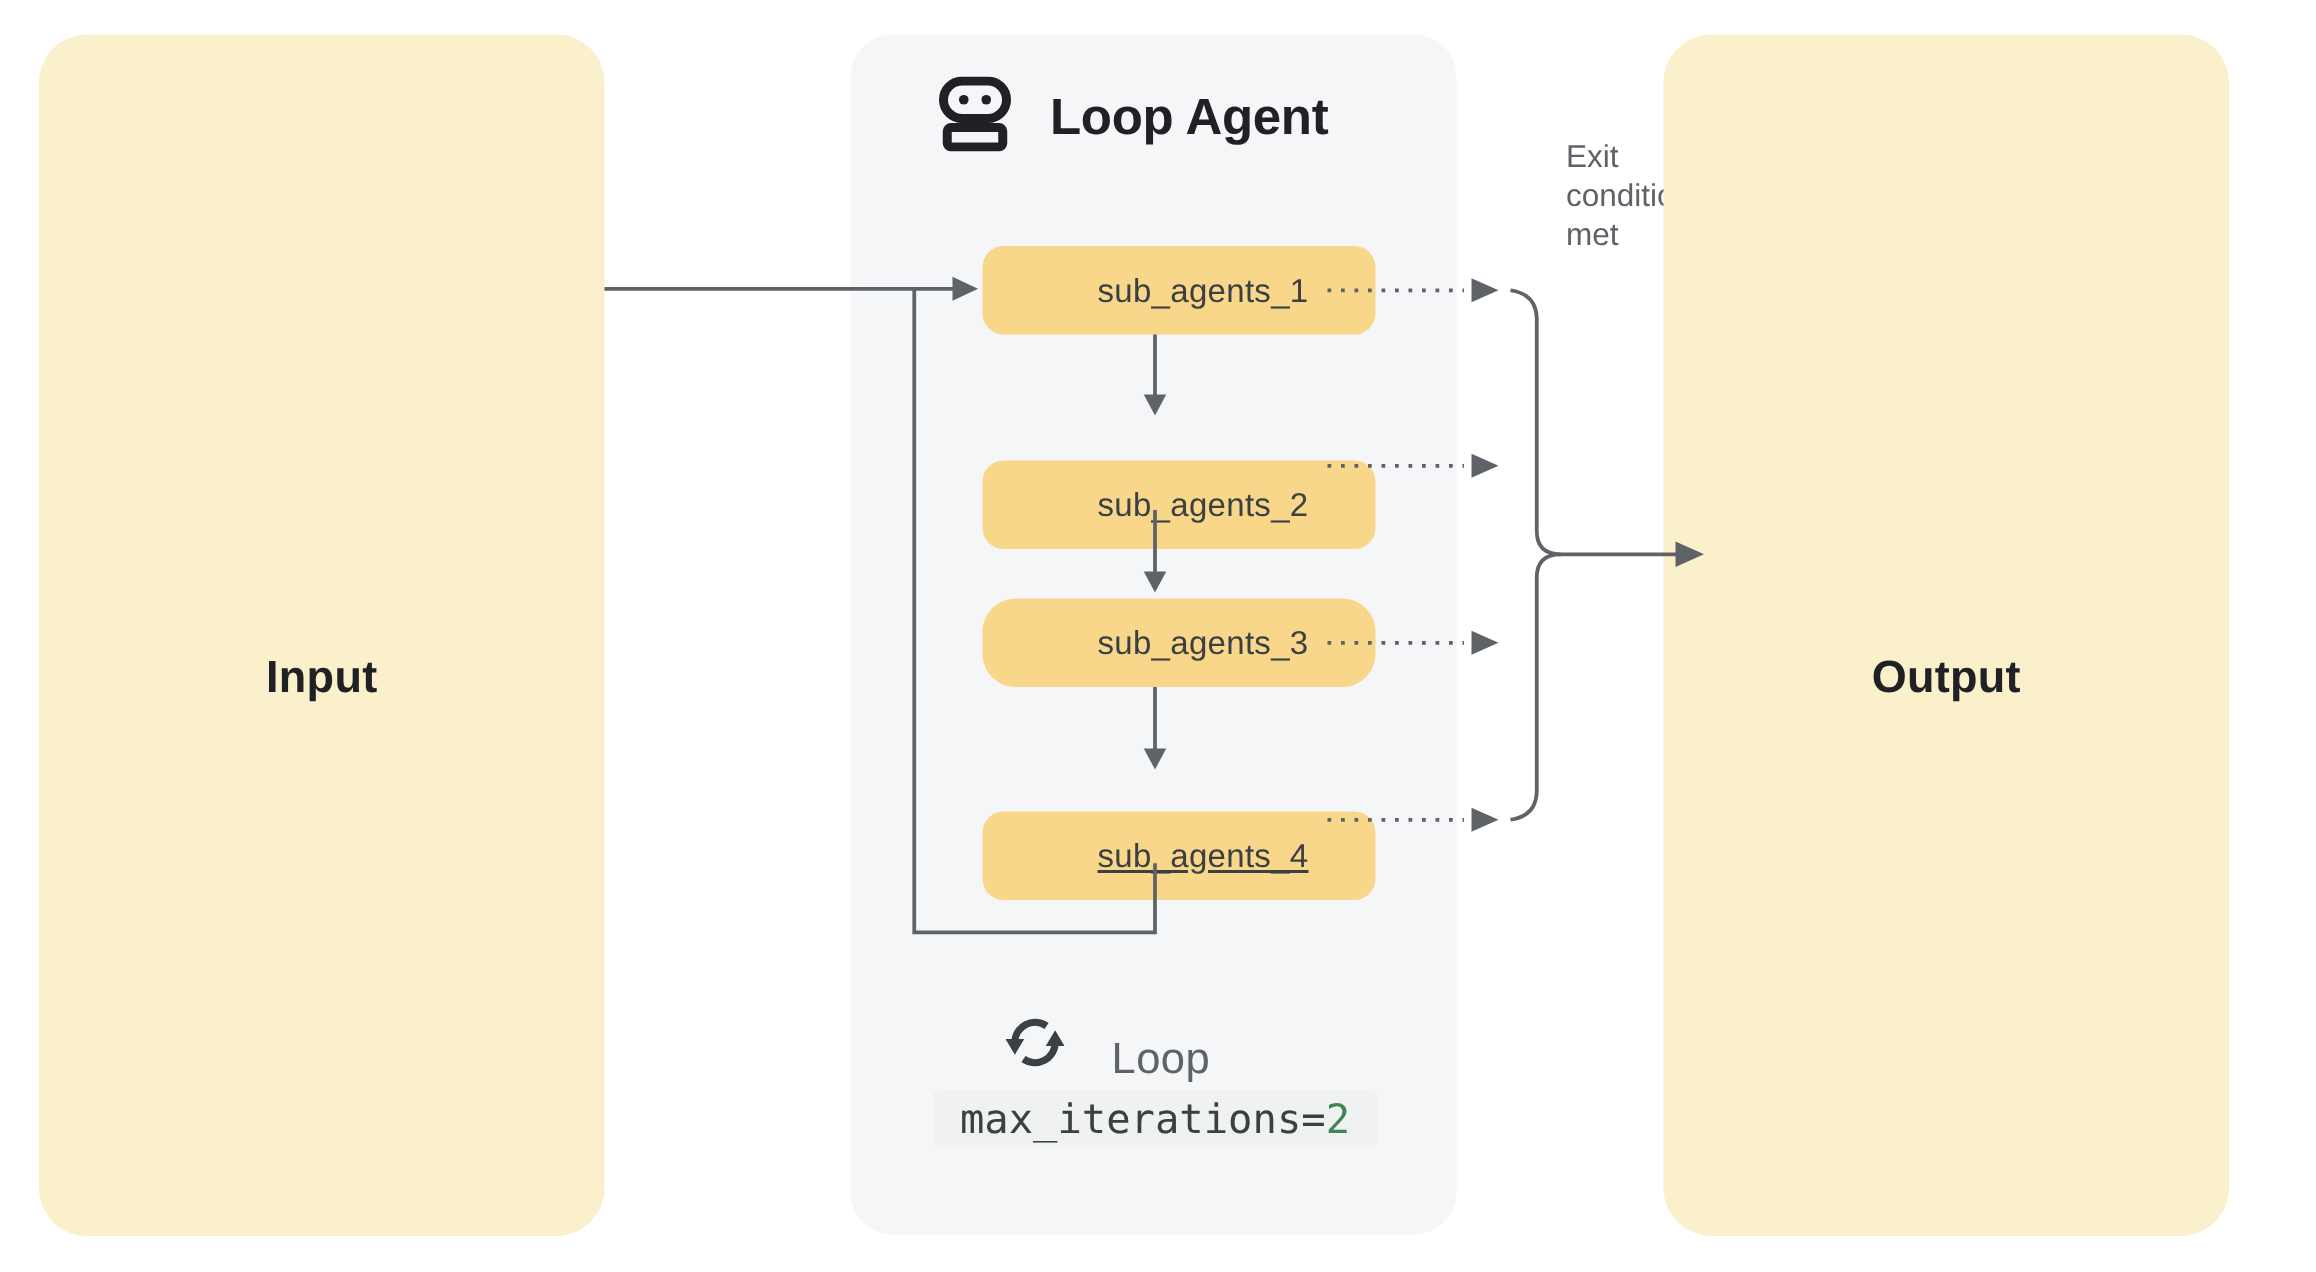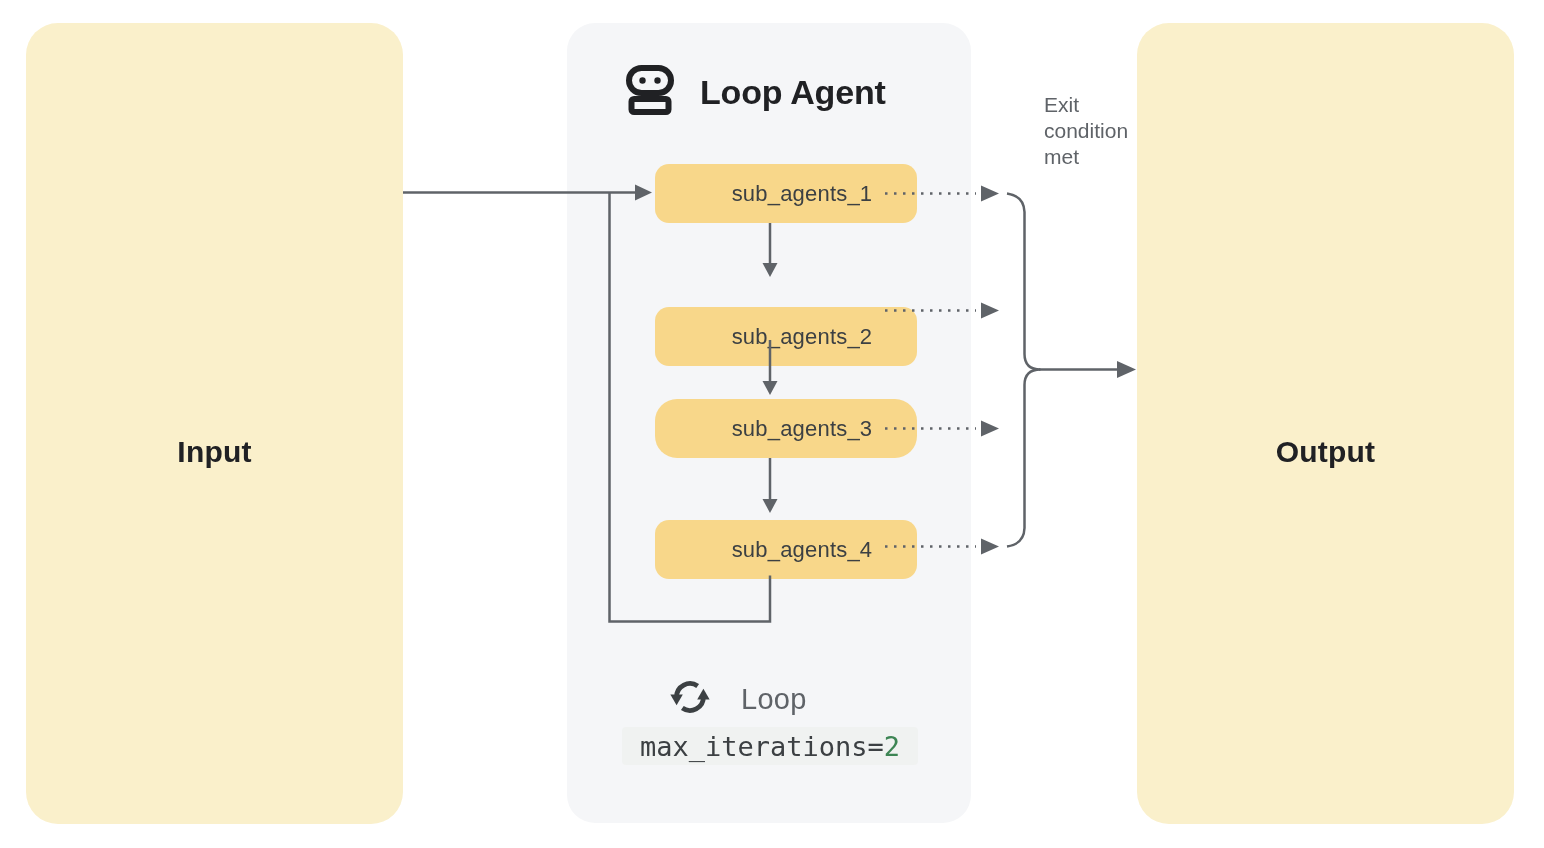--- a/index.html
+++ b/index.html
@@ -21,43 +21,43 @@
   .io-node{
     position:absolute;top:23px;width:377px;height:801px;
     background:var(--node-fill);border-radius:32px;
     display:flex;align-items:center;justify-content:center;
     padding-top:56px;box-sizing:border-box;
   }
   .io-node .io-label{
     font-size:30px;font-weight:600;color:var(--text-dark);letter-spacing:.2px;
   }
   #input-node{left:26px;}
-  #output-node{left:1137px;}
+  #output-node{left:1109px;}
   .panel{
     position:absolute;left:567px;top:23px;width:404px;height:800px;
     background:var(--panel-fill);border-radius:28px;
   }
   .panel-header{
-    position:absolute;left:59px;top:42px;display:flex;align-items:center;gap:26px;
+    position:absolute;left:59px;top:28px;display:flex;align-items:center;gap:26px;
   }
   .panel-title{
     font-size:34px;font-weight:600;color:var(--text-dark);letter-spacing:-.2px;
   }
   .sub-agent{
     position:absolute;left:88px;width:230px;height:59px;
     background:var(--subagent-fill);border-radius:14px;
     display:flex;align-items:center;justify-content:center;
     font-size:22px;color:var(--code-text);letter-spacing:.2px;padding-left:32px;
   }
   #sub-agent-1{top:141px;}
   #sub-agent-2{top:252px;margin-top:32px;}
   #sub-agent-3{top:376px;border-radius:22px;}
-  #sub-agent-4{top:497px;}
+  #sub-agent-4{top:518px;text-decoration:underline;}
   .loop-row{
-    position:absolute;left:100px;top:652px;display:flex;align-items:center;gap:28px;height:48px;
+    position:absolute;left:100px;top:652px;display:flex;align-items:flex-end;gap:28px;height:48px;
   }
   .loop-label{font-size:29px;color:var(--text-gray);letter-spacing:.3px;}
   .code-chip{
     position:absolute;left:55px;top:704px;width:296px;height:38px;
     background:var(--code-bg);border-radius:4px;
     display:flex;align-items:center;justify-content:center;
     font-family:"DejaVu Sans Mono",monospace;font-size:27px;color:var(--code-text);
     white-space:nowrap;
   }
   .code-chip .code-value{color:var(--code-green);}

